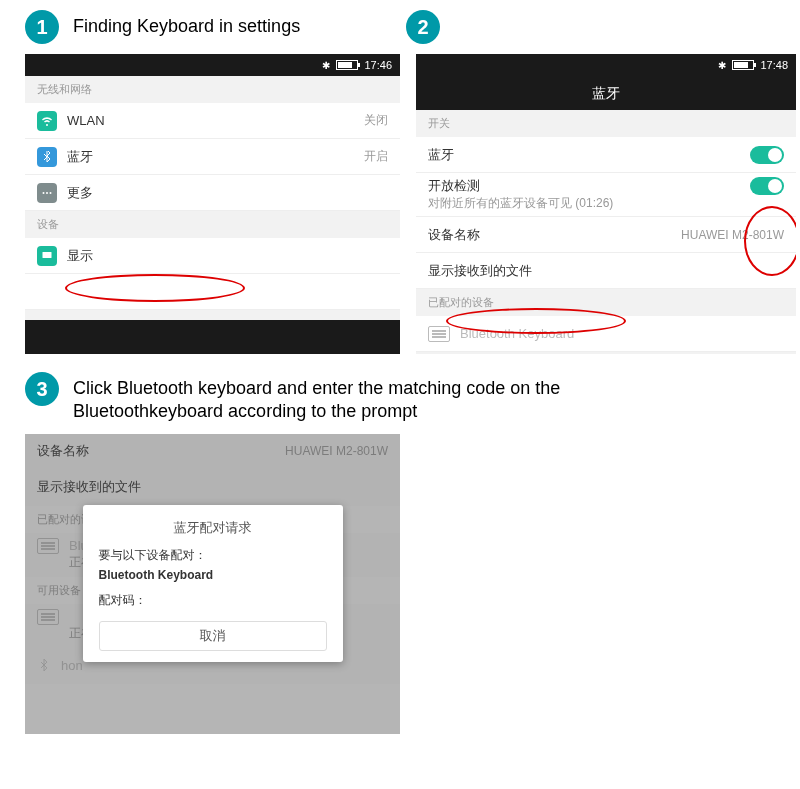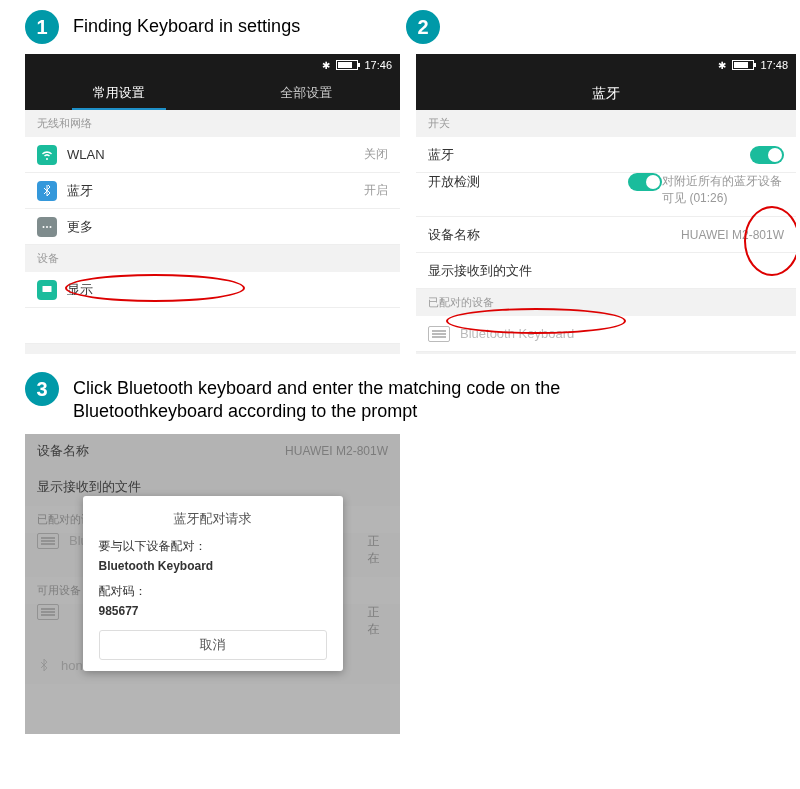--- a/index.html
+++ b/index.html
@@ -60,21 +60,21 @@
   .icon-more { background:#7f8c8d; }
   .icon-display { background:#1abc9c; }
   .icon-box svg { width:12px; height:12px; fill:#fff; }
   .list-item .right-text { margin-left:auto; color:#999; font-size:12px; }
   .toggle {
     margin-left:auto; width:34px; height:18px; border-radius:9px; background:#1abc9c;
     position:relative;
   }
   .toggle::after { content:""; position:absolute; right:2px; top:2px; width:14px; height:14px; border-radius:50%; background:#fff; }
   .list-sub { font-size:12px; color:#999; }
-  .multi-line { flex-direction:row; align-items:flex-start; justify-content:center; height:44px; }
+  .multi-line { flex-direction:column; align-items:flex-start; justify-content:center; height:44px; }
   .multi-line .row1 { display:flex; width:100%; align-items:center; }
   .kb-icon {
     width:22px; height:16px; border:1px solid #bbb; border-radius:2px; margin-right:10px;
     position:relative; flex-shrink:0;
   }
   .kb-icon::before { content:""; position:absolute; left:3px; right:3px; top:3px; height:2px; background:#bbb; box-shadow:0 3px 0 #bbb, 0 6px 0 #bbb; }
   .dev-name { color:#bbb; }
   
   .red-circle { position:absolute; border:2px solid #d00; border-radius:50%; pointer-events:none; }
   .rc1 { left:40px; top:220px; width:180px; height:28px; border-radius:50%/50%; }
@@ -118,24 +118,20 @@
 <div class="row-top">
 
   <div class="phone phone1 col-left">
     <div class="statusbar">
       <span class="sb-bt">✱</span>
       <span class="sb-bat">
           <span class="sb-bat-inner"></span>
         </span>
       <span>17:46</span>
     </div>
-    <div class="tabbar">
-      <div class="tab active">常用设置</div>
-      <div class="tab">全部设置</div>
-    </div>
     <div class="body-area withtabs">
       <div class="section-header">无线和网络</div>
       <div class="list-item">
         <span class="icon-box icon-wlan">
             <svg viewBox="0 0 24 24">
               <path d="M12 18a2 2 0 100 4 2 2 0 000-4zM2 9l2 2c4-4 12-4 16 0l2-2C16 3 8 3 2 9zm4 4l2 2c2-2 6-2 8 0l2-2c-4-4-8-4-12 0z"></path>
             </svg>
           </span>
         <span>WLAN</span>
         <span class="right-text">关闭</span>
@@ -257,18 +253,17 @@
           </svg></span>
       <span class="dev-name">hon</span>
     </div>
 
     <div class="dim">
       <div class="dialog">
         <div class="dlg-title">蓝牙配对请求</div>
         <div class="dlg-line">要与以下设备配对：</div>
         <div class="dlg-line dlg-strong">Bluetooth Keyboard</div>
         <div class="dlg-line" style="margin-top:10px;">配对码：</div>
-        <div class="dlg-line dlg-strong">985677</div>
         <div class="dlg-cancel">取消</div>
       </div>
     </div>
   </div>
 </div>
 
 </body></html>

